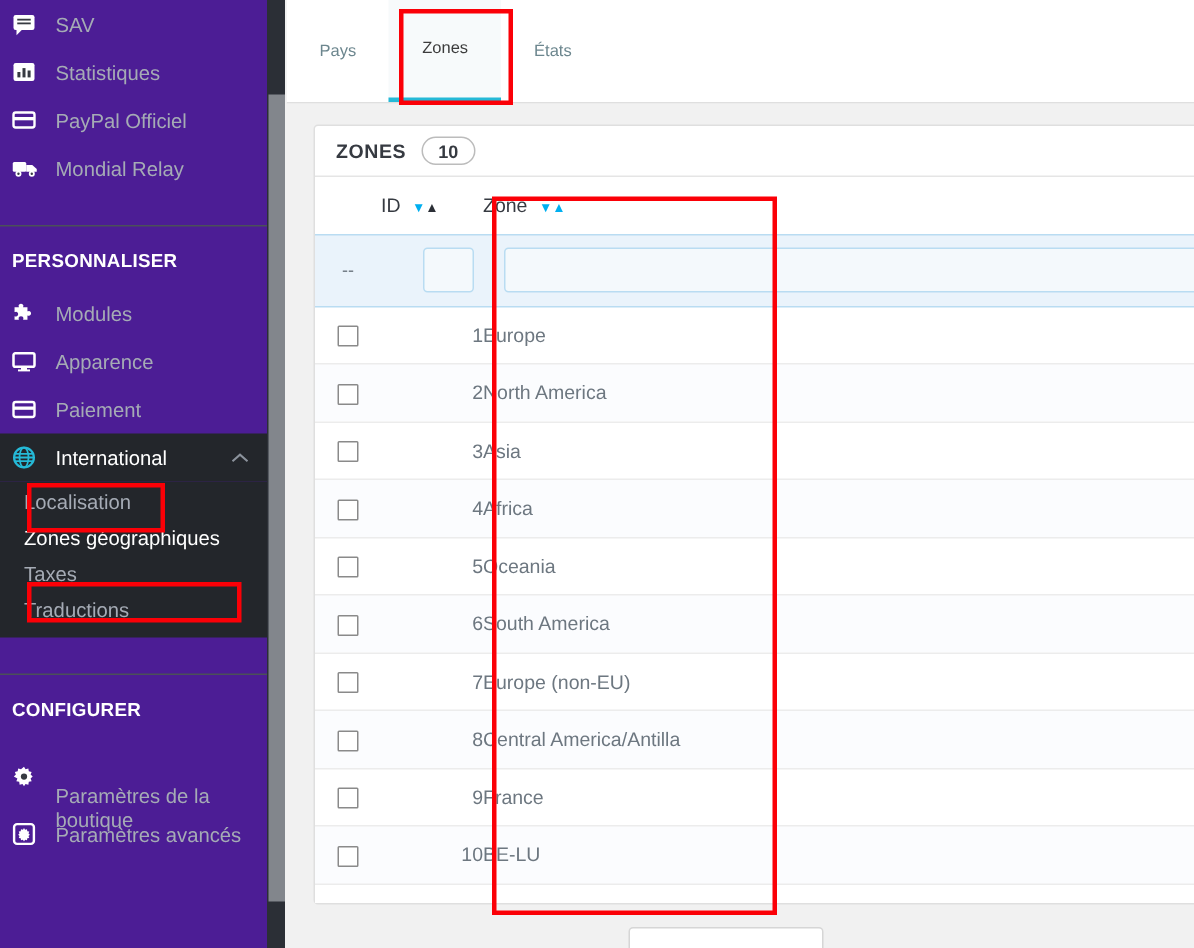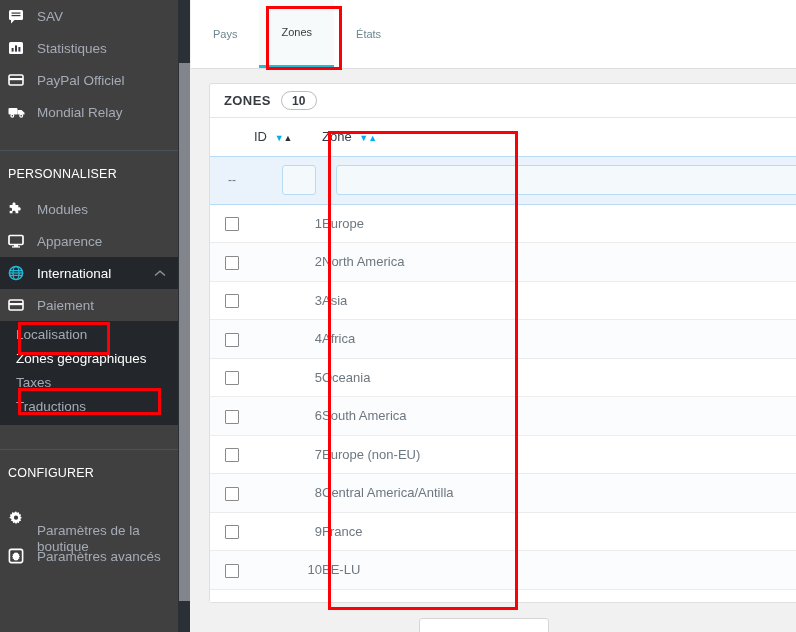--- a/index.html
+++ b/index.html
@@ -18,21 +18,21 @@
     height: 632px;
     overflow: hidden;
   }
 
   
   #sidebar {
     position: absolute;
     left: 0; top: 0;
     width: 178px;
     height: 632px;
-    background: #404040;
+    background: #4c1d95;
     overflow: hidden;
   }
 
   .nav-item {
     position: relative;
     display: flex;
     align-items: center;
     height: 32px;
     padding-left: 8px;
     color: #a5abb5;
@@ -60,21 +60,21 @@
     position: absolute;
     right: 12px;
     top: 50%;
     transform: translateY(-50%);
     color: #8b929c;
   }
 
   .nav-title {
     color: #ffffff;
     font-size: 12.5px;
-    font-weight: normal;
+    font-weight: bold;
     letter-spacing: .2px;
     padding-left: 8px;
     display: flex;
     align-items: center;
     height: 30px;
   }
 
   .nav-divider {
     height: 1px;
     background: #4b5059;
@@ -375,46 +375,46 @@
         <svg width="16" height="16" viewBox="0 0 16 16">
             <rect x="1" y="2.5" width="14" height="9" rx="1.2" fill="none" stroke="currentColor" stroke-width="1.7"></rect>
             <rect x="6" y="12" width="4" height="1.8" fill="currentColor"></rect>
             <rect x="4" y="13.3" width="8" height="1.3" fill="currentColor"></rect>
           </svg>
       </span>
       <span class="nav-label">Apparence</span>
     </div>
 
 
+    <div class="nav-item">
+      <span class="nav-icon">
+        <svg width="16" height="16" viewBox="0 0 16 16">
+            <rect x="1" y="3" width="14" height="10" rx="1.5" fill="none" stroke="currentColor" stroke-width="1.6"></rect>
+            <rect x="1" y="6" width="14" height="2.2" fill="currentColor"></rect>
+          </svg>
+      </span>
+      <span class="nav-label">Paiement</span>
+    </div>
+
     <div class="nav-item active">
       <span class="nav-icon">
         <svg width="16" height="16" viewBox="0 0 16 16">
             <circle cx="8" cy="8" r="6.6" fill="none" stroke="currentColor" stroke-width="1.5"></circle>
             <ellipse cx="8" cy="8" rx="3" ry="6.6" fill="none" stroke="currentColor" stroke-width="1.2"></ellipse>
             <line x1="1.6" y1="5.6" x2="14.4" y2="5.6" stroke="currentColor" stroke-width="1.2"></line>
             <line x1="1.6" y1="10.4" x2="14.4" y2="10.4" stroke="currentColor" stroke-width="1.2"></line>
             <line x1="1.4" y1="8" x2="14.6" y2="8" stroke="currentColor" stroke-width="1.2"></line>
           </svg>
       </span>
       <span class="nav-label">International</span>
       <span class="nav-chevron">
         <svg width="12" height="8" viewBox="0 0 12 8">
             <path d="M1 6 L6 1.6 L11 6" fill="none" stroke="currentColor" stroke-width="1.4"></path>
           </svg>
       </span>
-    </div>
-
-    <div class="nav-item">
-      <span class="nav-icon">
-        <svg width="16" height="16" viewBox="0 0 16 16">
-            <rect x="1" y="3" width="14" height="10" rx="1.5" fill="none" stroke="currentColor" stroke-width="1.6"></rect>
-            <rect x="1" y="6" width="14" height="2.2" fill="currentColor"></rect>
-          </svg>
-      </span>
-      <span class="nav-label">Paiement</span>
     </div>
 
     <div class="submenu">
       <span class="sub-item">Localisation</span>
       <span class="sub-item active">Zones géographiques</span>
       <span class="sub-item">Taxes</span>
       <span class="sub-item">Traductions</span>
     </div>
 
     <div style="height:24px"></div>

